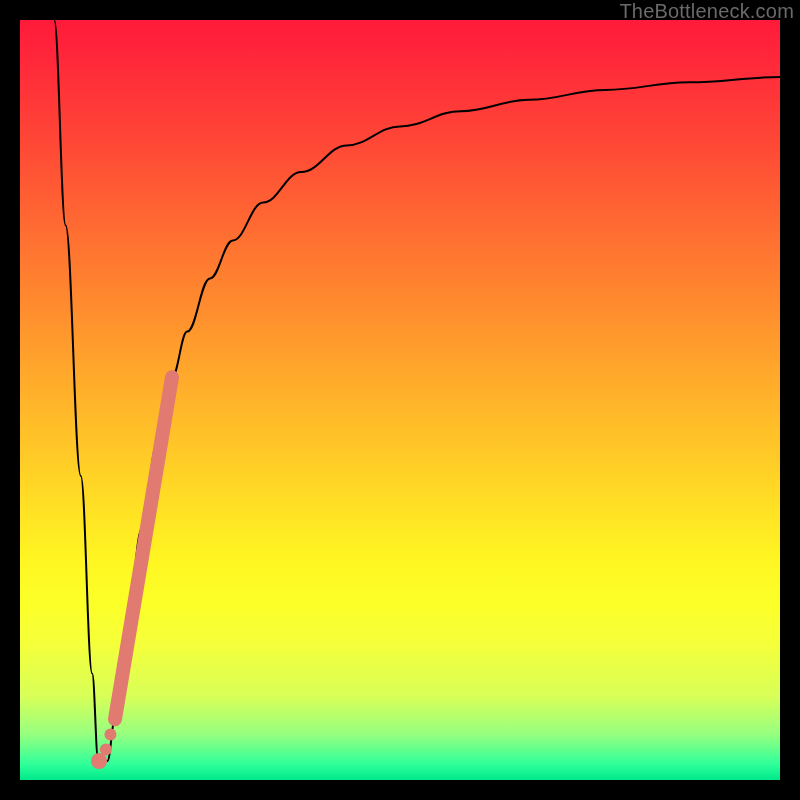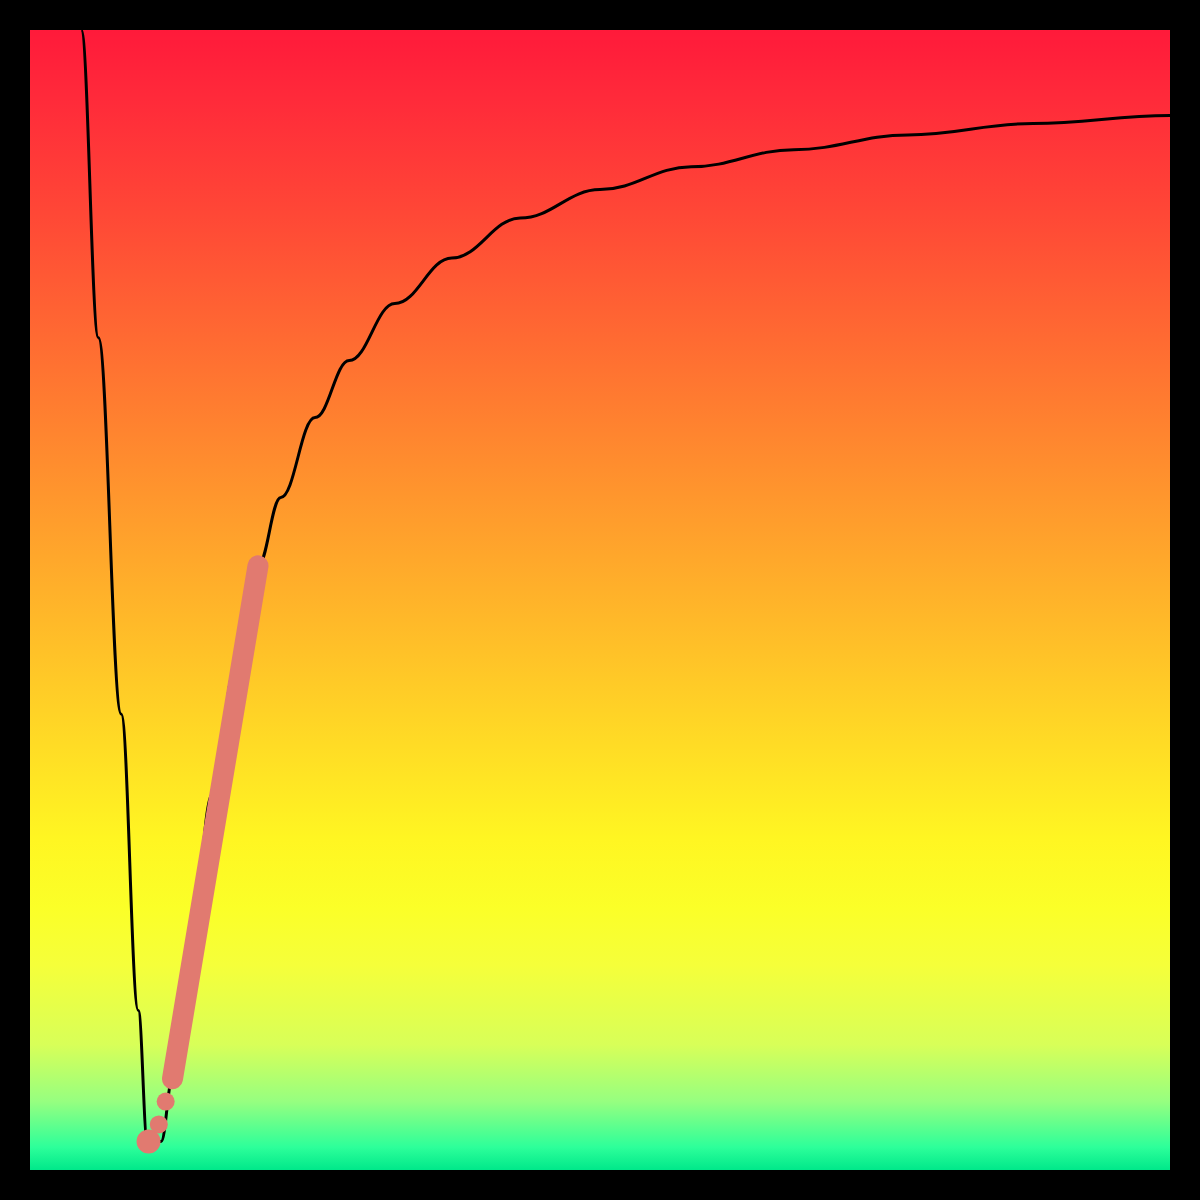--- a/index.html
+++ b/index.html
@@ -67,13 +67,14 @@
           <path d="M 34.20 0.00 C 38.76 0.00, 41.04 205.20, 45.60 205.20 C 51.68 205.20, 54.72 456.00, 60.80 456.00 C 65.36 456.00, 67.64 653.60, 72.20 653.60 C 74.63 653.60, 75.85 741.00, 78.28 741.00 C 81.93 741.00, 83.75 741.00, 87.40 741.00 C 90.44 741.00, 91.96 699.20, 95.00 699.20 C 99.56 699.20, 101.84 615.60, 106.40 615.60 C 112.48 615.60, 115.52 509.20, 121.60 509.20 C 127.68 509.20, 130.72 425.60, 136.80 425.60 C 142.88 425.60, 145.92 357.20, 152.00 357.20 C 158.08 357.20, 161.12 311.60, 167.20 311.60 C 176.32 311.60, 180.88 258.40, 190.00 258.40 C 199.12 258.40, 203.68 220.40, 212.80 220.40 C 224.96 220.40, 231.04 182.40, 243.20 182.40 C 258.40 182.40, 266.00 152.00, 281.20 152.00 C 299.44 152.00, 308.56 125.40, 326.80 125.40 C 348.08 125.40, 358.72 106.40, 380.00 106.40 C 404.32 106.40, 416.48 91.20, 440.80 91.20 C 468.16 91.20, 481.84 79.80, 509.20 79.80 C 539.60 79.80, 554.80 69.92, 585.20 69.92 C 618.64 69.92, 635.36 62.32, 668.80 62.32 C 705.28 62.32, 723.52 57.00, 760.00 57.00" fill="none" stroke="#000000" stroke-width="2"></path>
         </g>
       <g>
           <line x1="95.00" y1="699.20" x2="152.00" y2="357.20" stroke="#e17a70" stroke-width="14" stroke-linecap="round"></line>
           <circle cx="79.04" cy="741.00" r="8" fill="#e17a70"></circle>
           <circle cx="85.88" cy="729.60" r="6" fill="#e17a70"></circle>
           <circle cx="90.44" cy="714.40" r="6" fill="#e17a70"></circle>
         </g>
     </svg>
   </div>
+  <div class="watermark">TheBottleneck.com</div>
 </div>
 
 </body></html>

